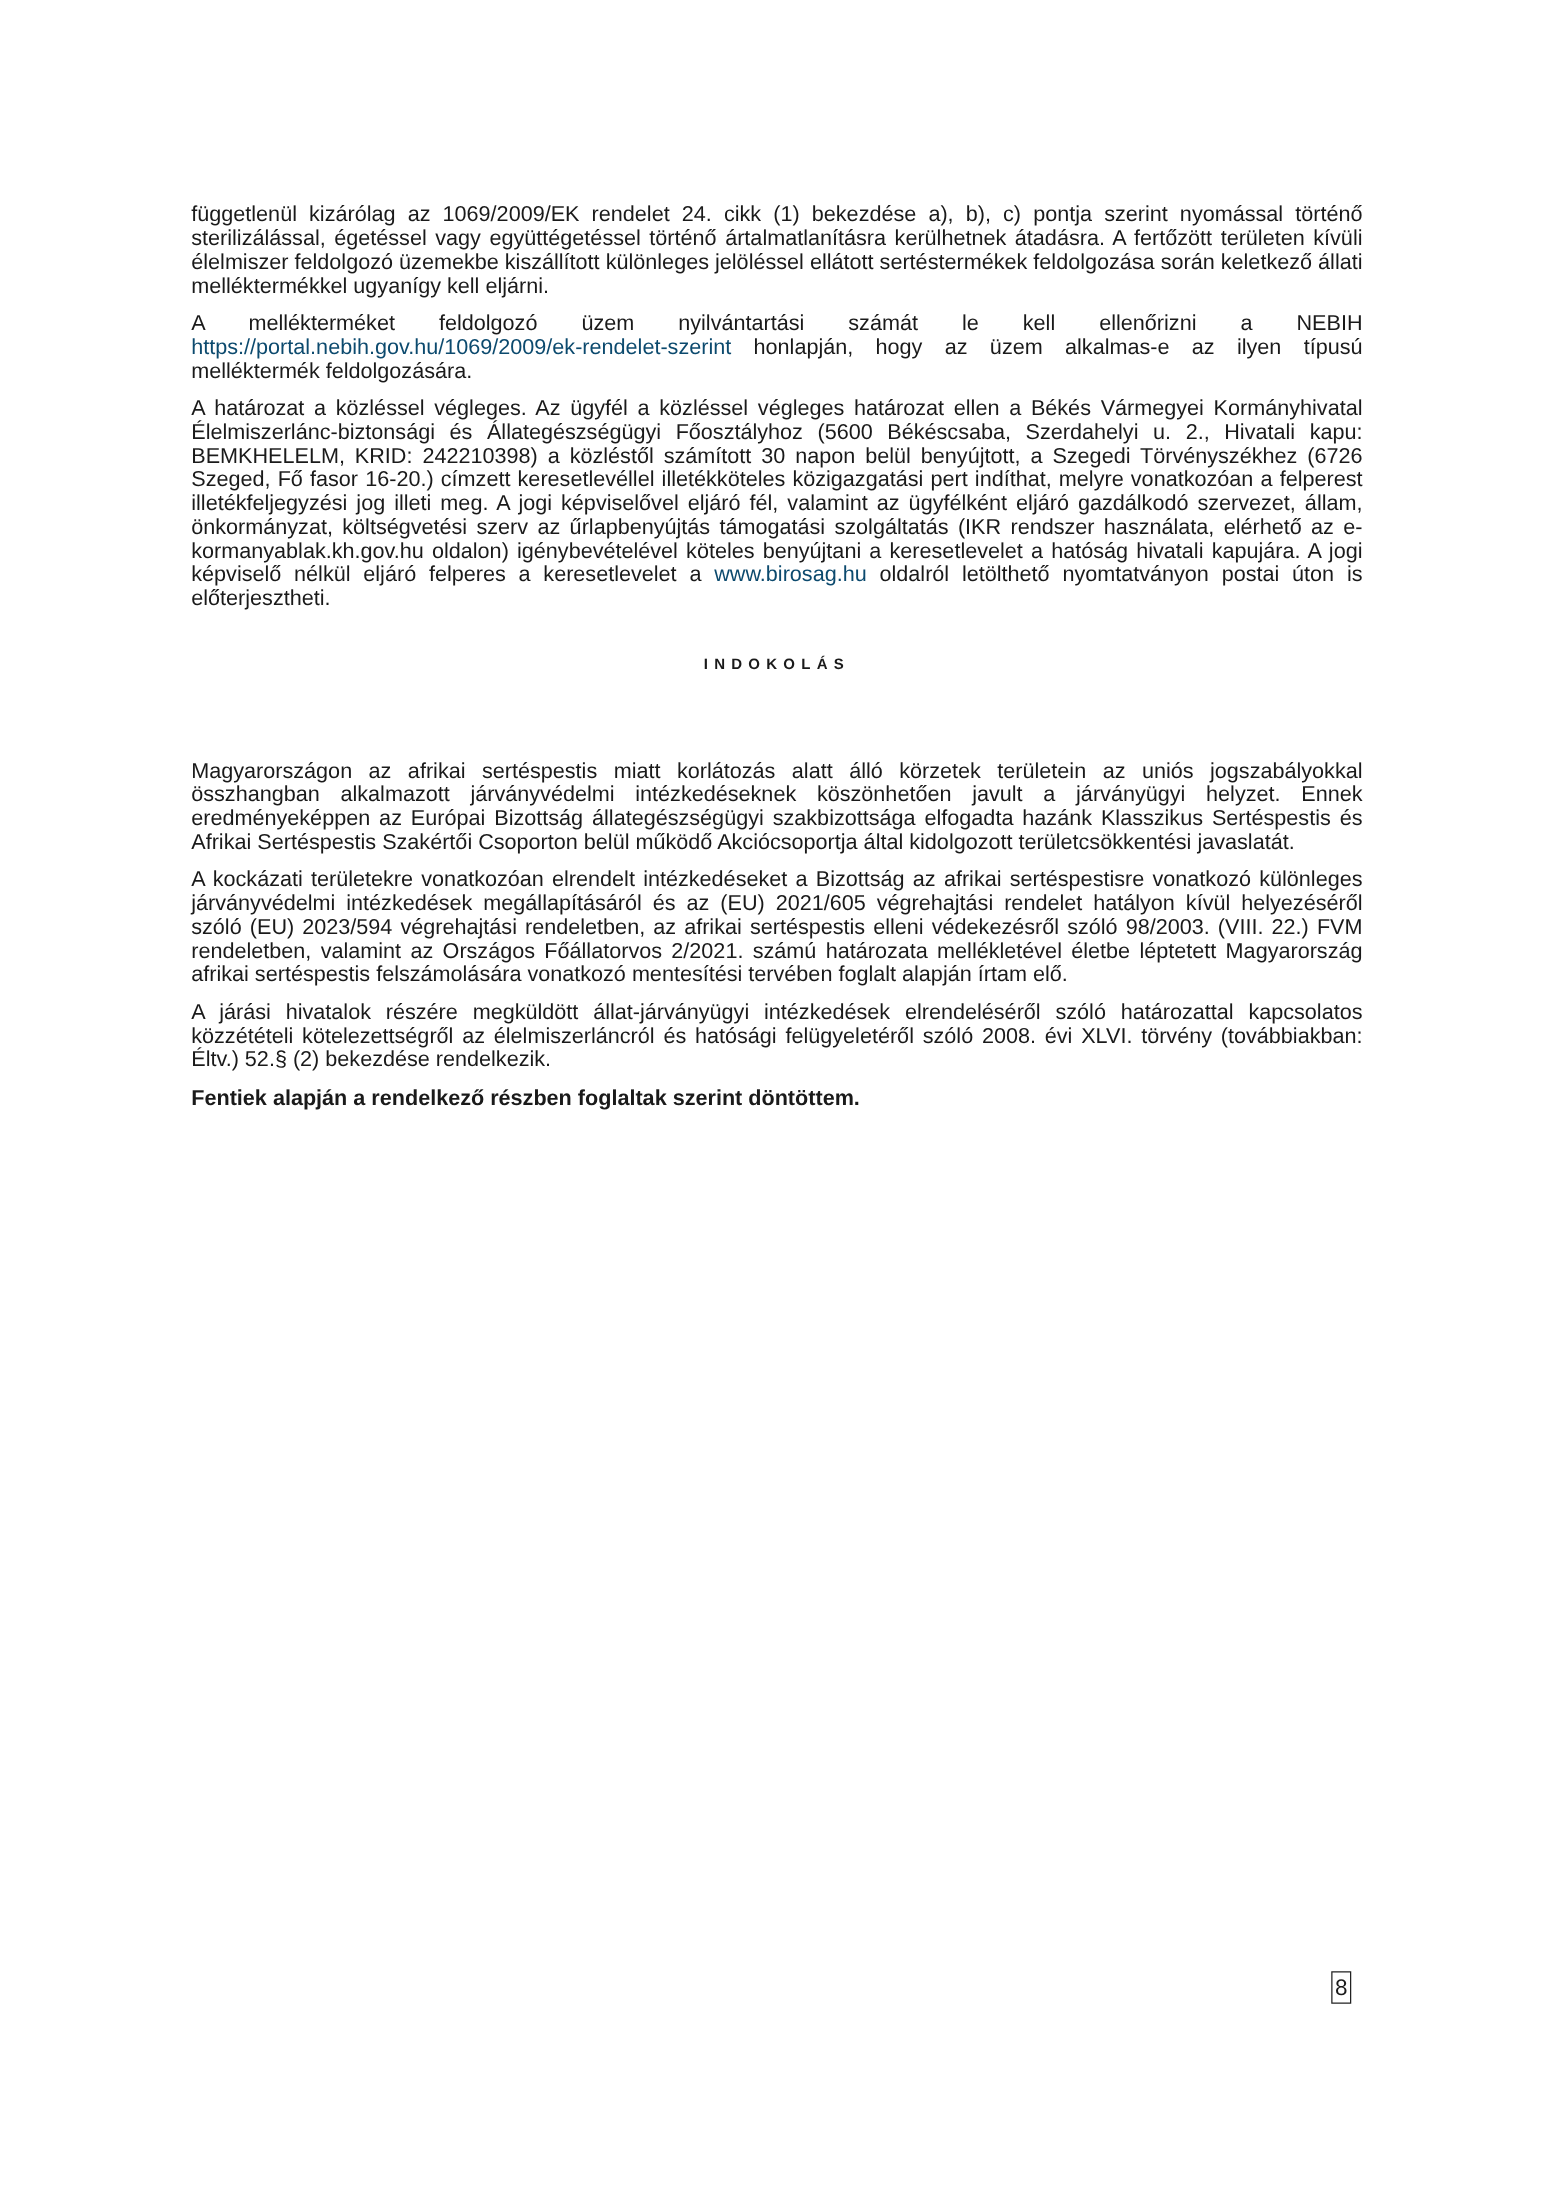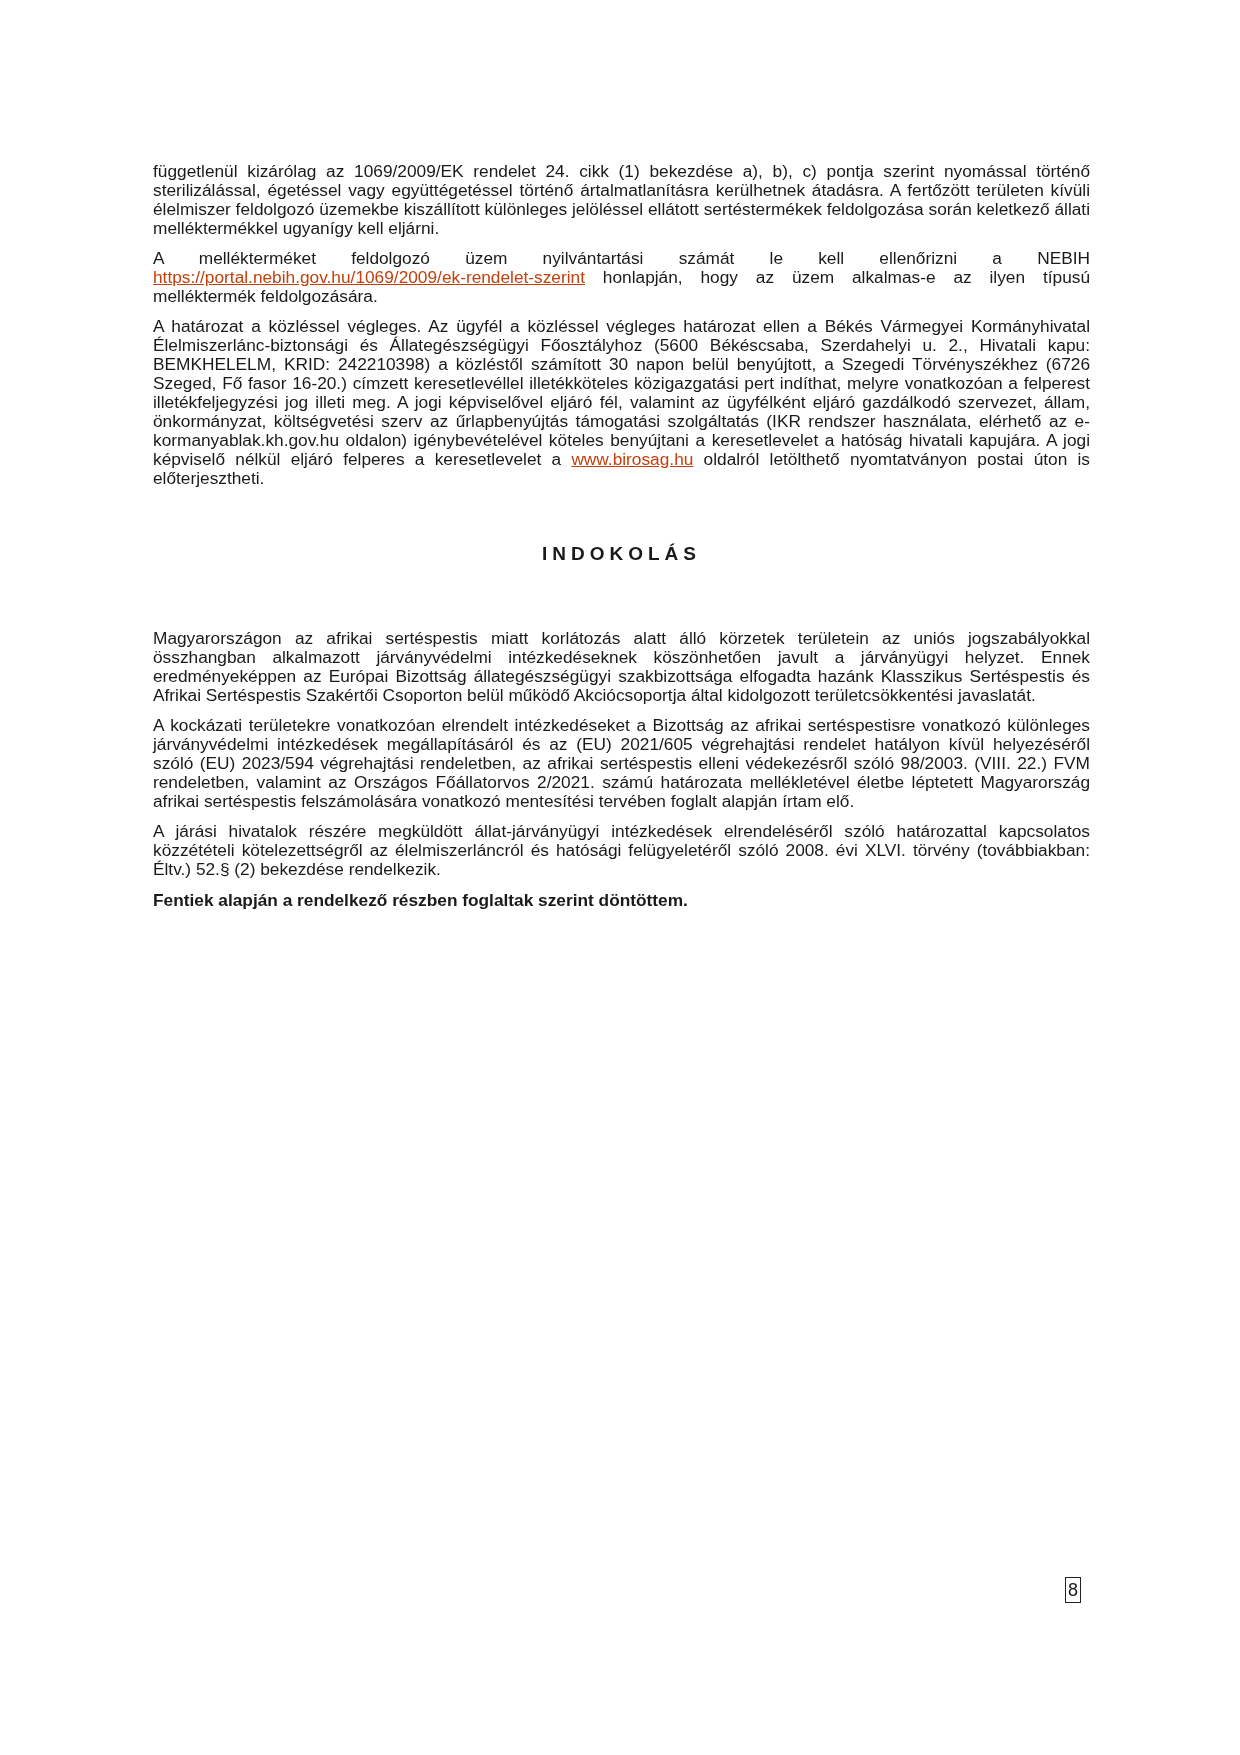--- a/index.html
+++ b/index.html
@@ -3,23 +3,23 @@
 <meta charset="utf-8">
 <style>
   html, body { margin: 0; padding: 0; background: #ffffff; }
   body { width: 1240px; height: 1755px; position: relative; overflow: hidden;
          font-family: "Liberation Sans", sans-serif; color: #1a1a1a; }
   .page { position: absolute; left: 153px; top: 162px; width: 937px; }
   p { margin: 0; font-size: 17.3px; line-height: 19px; text-align: justify; }
   .gap { margin-top: 11px; }
   .quote { font-style: italic; margin-top: 12px; }
   .bold { font-weight: bold; margin-top: 12px; }
-  a.link { color: #c2410c; text-decoration: underline; }
-  .heading { text-align: center; font-weight: bold; letter-spacing: 5px; font-size: 19px;
-             margin-top: 56px; margin-bottom: 0; }
+  a.link { color: #0c4a6e; }
+  .heading { text-align: center; font-weight: bold; letter-spacing: 5px; font-size: 12px;
+             margin-top: 34px; margin-bottom: 0; }
   .ind-first { margin-top: 66px; }
   .pagenum { position: absolute; left: 1065px; top: 1577px; width: 14px; height: 24px;
              border: 1.5px solid #222; font-size: 18px; line-height: 24px; text-align: center; }
 </style>
 </head>
 <body>
 
 <div class="page">
   <p>függetlenül kizárólag az 1069/2009/EK rendelet 24. cikk (1) bekezdése a), b), c) pontja szerint nyomással történő sterilizálással, égetéssel vagy együttégetéssel történő ártalmatlanításra kerülhetnek átadásra. A fertőzött területen kívüli élelmiszer feldolgozó üzemekbe kiszállított különleges jelöléssel ellátott sertéstermékek feldolgozása során keletkező állati melléktermékkel ugyanígy kell eljárni.</p>
 

